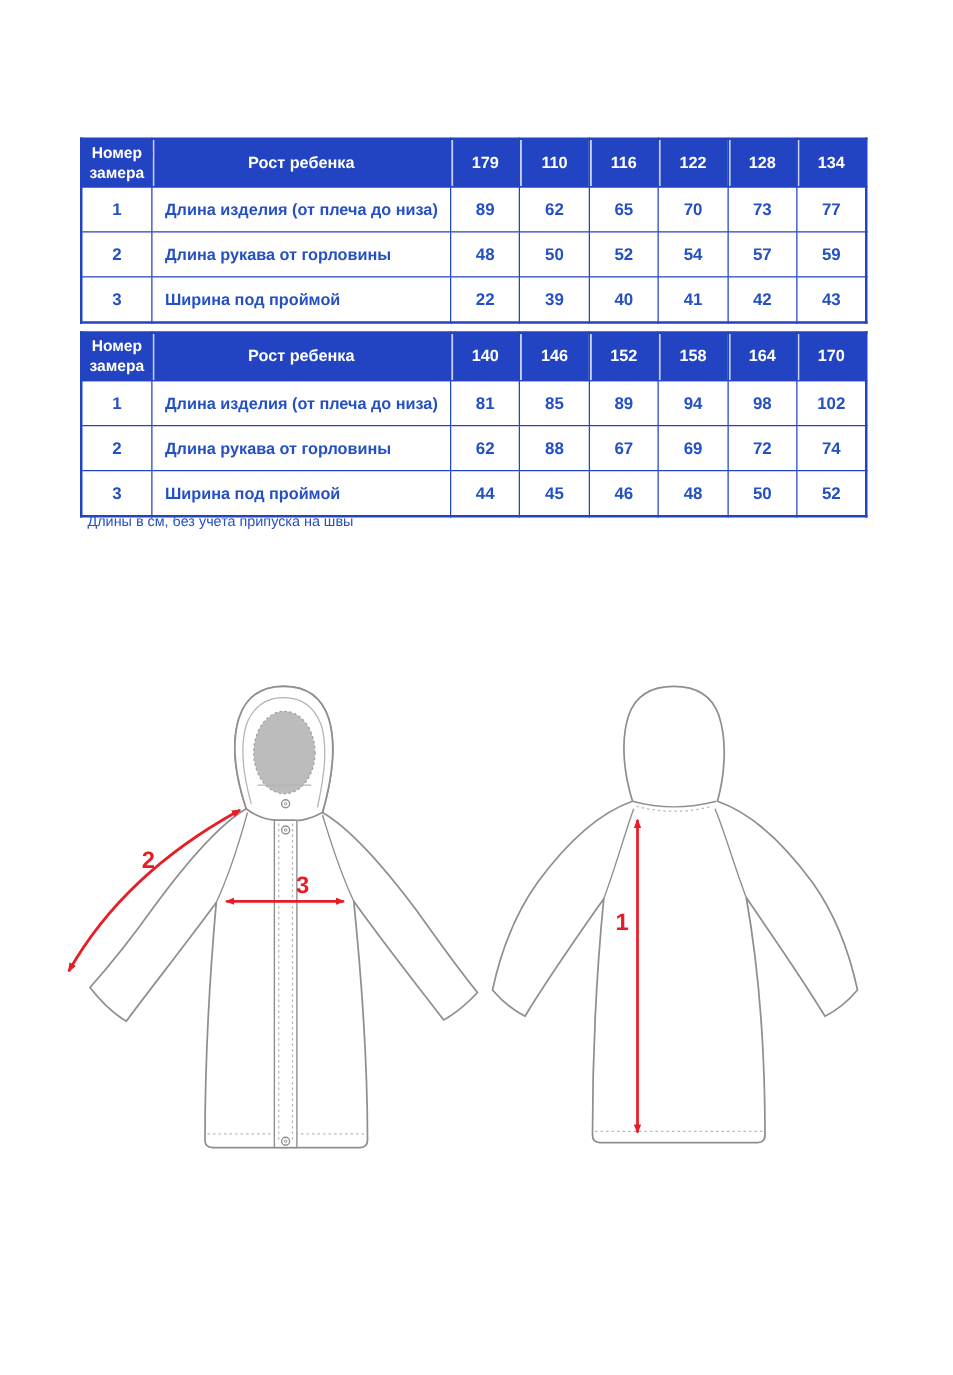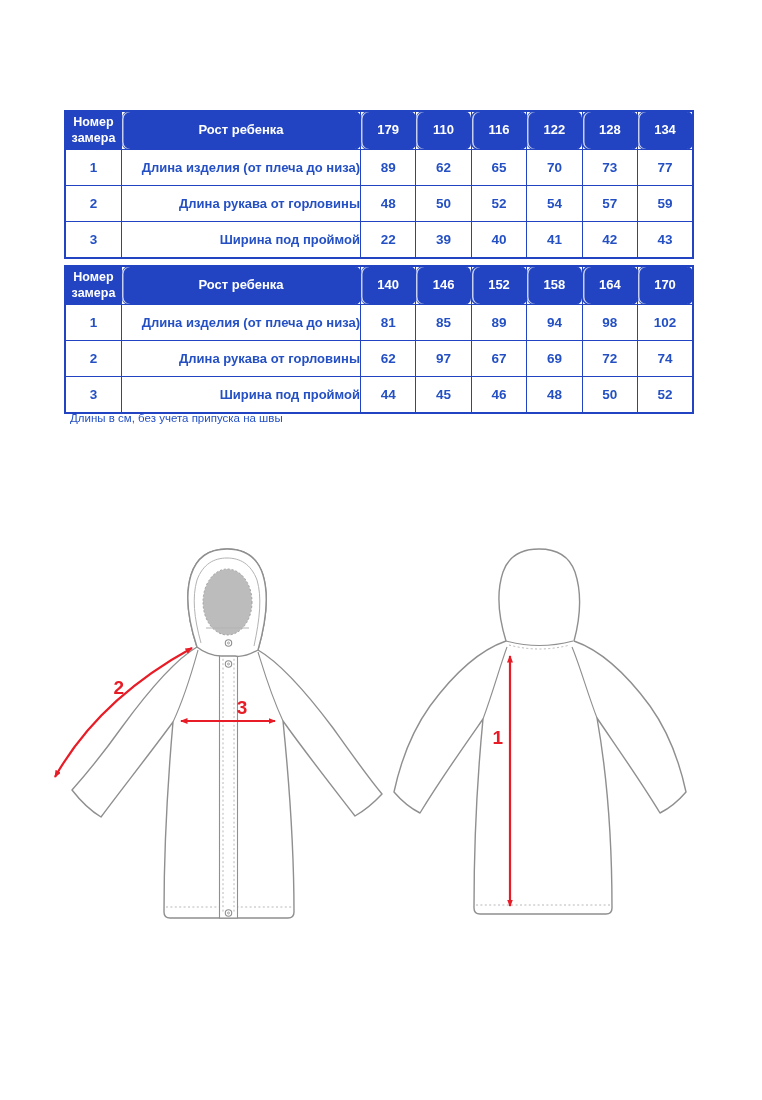--- a/index.html
+++ b/index.html
@@ -22,26 +22,25 @@
     text-align:center;vertical-align:middle;
     color:var(--text-blue);font-weight:bold;
     padding:0;
   }
   table.size-table thead th{
     background:var(--blue);color:#ffffff;
     height:37px;font-size:13px;line-height:1.25;
   }
   table.size-table thead th:not(:first-child){
     box-shadow:inset 1.5px 0 0 rgba(255,255,255,.75);
-    border-radius:7px;
   }
   table.size-table thead th.col-num{font-size:12.5px;}
   table.size-table tbody td{height:35px;font-size:13.5px;}
   table.size-table td.cell-label{
-    text-align:right;padding-left:10px;font-size:13px;
+    text-align:left;padding-left:10px;font-size:13px;
   }
   .col-num{width:55px;}
   .col-label{width:238px;}
   .note{
     position:absolute;left:70px;
     font-size:11.5px;font-weight:normal;color:var(--text-blue);
   }
   #note-1{top:412px;}
   #note-2{top:439px;}
   .diagram{position:absolute;left:0;top:530px;}
@@ -127,21 +126,21 @@
           <td class="cell-val">85</td>
           <td class="cell-val">89</td>
           <td class="cell-val">94</td>
           <td class="cell-val">98</td>
           <td class="cell-val">102</td>
         </tr>
         <tr>
           <td class="cell-num">2</td>
           <td class="cell-label">Длина рукава от горловины</td>
           <td class="cell-val">62</td>
-          <td class="cell-val">97</td>
+          <td class="cell-val">88</td>
           <td class="cell-val">67</td>
           <td class="cell-val">69</td>
           <td class="cell-val">72</td>
           <td class="cell-val">74</td>
         </tr>
         <tr>
           <td class="cell-num">3</td>
           <td class="cell-label">Ширина под проймой</td>
           <td class="cell-val">44</td>
           <td class="cell-val">45</td>

